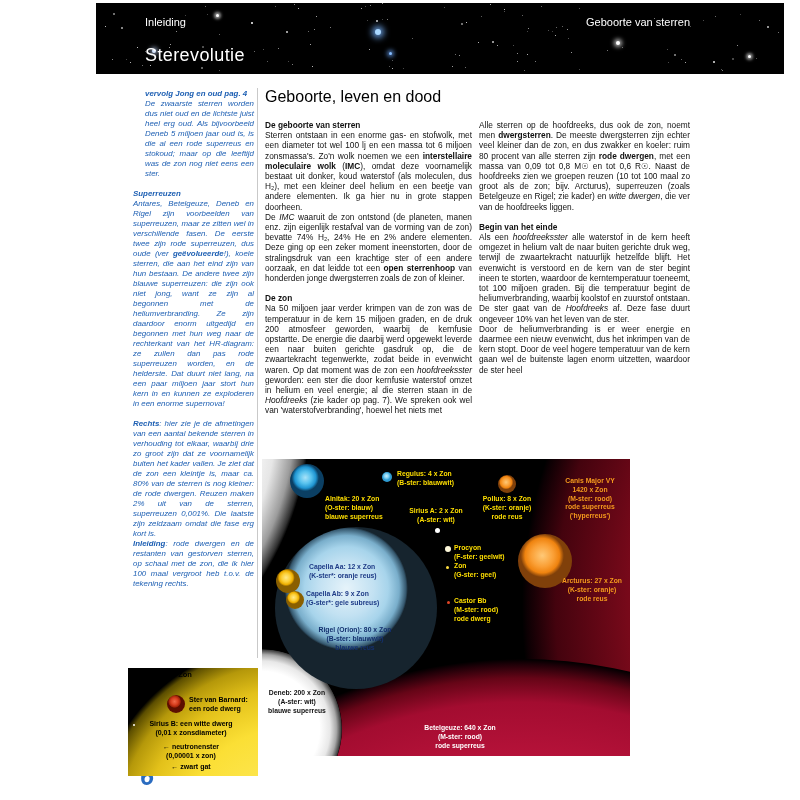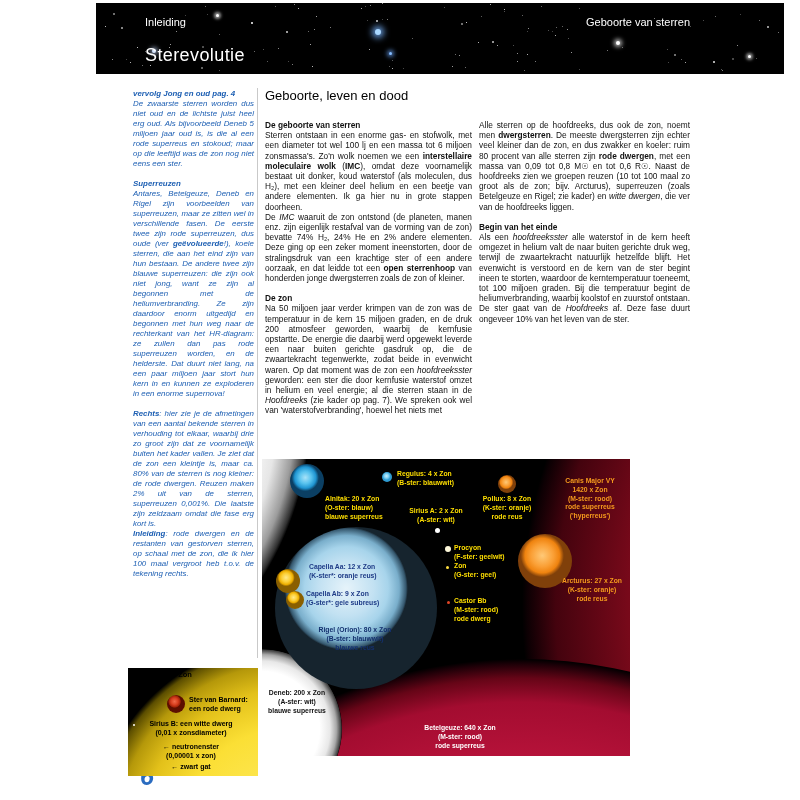--- a/index.html
+++ b/index.html
@@ -12,24 +12,24 @@
   .banner .b-star{position:absolute;border-radius:50%;background:#fff;}
   .banner-section{position:absolute;left:49px;top:13px;color:#fff;font-size:11px;z-index:5;}
   .banner-chapter{position:absolute;right:94px;top:13px;color:#fff;font-size:11px;z-index:5;}
   .banner-title{position:absolute;left:49px;top:42px;color:#fff;font-size:18px;letter-spacing:.4px;z-index:5;}
   
   .divider{position:absolute;left:257px;top:88px;width:1px;height:570px;background:#c9c9c9;}
   
   .sidebar{position:absolute;left:133px;top:89px;width:121px;color:#1d5fb3;font-style:italic;
            font-size:7.9px;line-height:10px;text-align:justify;}
   .sb-block{margin-top:10px;}
-  .sb-block:first-child{margin-top:0;}
+  .sb-block:first-child{margin-top:0;margin-left:12px;}
   .sb-h{font-weight:bold;}
   
-  .main-title{position:absolute;left:265px;top:88px;font-size:13px;color:#000;}
+  .main-title{position:absolute;left:265px;top:88px;font-size:16px;color:#000;}
   .col{position:absolute;top:120px;font-size:8.3px;line-height:10.2px;text-align:justify;color:#111;}
   #col1{left:265px;width:207px;}
   #col2{left:479px;width:211px;}
   .m-h{font-weight:bold;margin-top:10px;}
   .m-h:first-child{margin-top:0;}
   
   .size-diagram{position:absolute;left:262px;top:459px;width:368px;height:297px;background:#000;overflow:hidden;}
   .sd-giant{position:absolute;border-radius:50%;}
   #deneb-wedge{width:612px;height:612px;left:-564px;top:-351px;z-index:1;
     background:radial-gradient(closest-side circle,#fff 80%,#e6e6e6 89%,#9c9c9c 95%,#2e2e2e 99%,#000 100%);}
@@ -215,20 +215,21 @@
       <div class="m-h">De geboorte van sterren</div>
       <div class="m-p"><span>Sterren ontstaan in een enorme gas- en stofwolk, met een diameter tot wel 100 lj en een massa tot 6 miljoen zonsmassa's. Zo'n wolk noemen we een </span><span style="font-weight: bold;">interstellaire moleculaire wolk</span><span> (</span><span style="font-weight: bold;">IMC</span><span>), omdat deze voornamelijk bestaat uit donker, koud waterstof (als moleculen, dus H₂), met een kleiner deel helium en een beetje van andere elementen. Ik ga hier nu in grote stappen doorheen.</span></div>
       <div class="m-p"><span>De </span><span style="font-style: italic;">IMC</span><span> waaruit de zon ontstond (de planeten, manen enz. zijn eigenlijk restafval van de vorming van de zon) bevatte 74% H₂, 24% He en 2% andere elementen. Deze ging op een zeker moment ineenstorten, door de stralingsdruk van een krachtige ster of een andere oorzaak, en dat leidde tot een </span><span style="font-weight: bold;">open sterrenhoop</span><span> van honderden jonge dwergsterren zoals de zon of kleiner.</span></div>
       <div class="m-h">De zon</div>
       <div class="m-p"><span>Na 50 miljoen jaar verder krimpen van de zon was de temperatuur in de kern 15 miljoen graden, en de druk 200 atmosfeer geworden, waarbij de kernfusie opstartte. De energie die daarbij werd opgewekt leverde een naar buiten gerichte gasdruk op, die de zwaartekracht tegenwerkte, zodat beide in evenwicht waren. Op dat moment was de zon een </span><span style="font-style: italic;">hoofdreeksster</span><span> geworden: een ster die door kernfusie waterstof omzet in helium en veel energie; al die sterren staan in de </span><span style="font-style: italic;">Hoofdreeks</span><span> (zie kader op pag. 7). We spreken ook wel van 'waterstofverbranding', hoewel het niets met</span></div>
     </div>
   <div class="col" id="col2">
       <div class="m-p"><span>Alle sterren op de hoofdreeks, dus ook de zon, noemt men </span><span style="font-weight: bold;">dwergsterren</span><span>. De meeste dwergsterren zijn echter veel kleiner dan de zon, en dus zwakker en koeler: ruim 80 procent van alle sterren zijn </span><span style="font-weight: bold;">rode dwergen</span><span>, met een massa van 0,09 tot 0,8 M☉ en tot 0,6 R☉. Naast de hoofdreeks zien we groepen reuzen (10 tot 100 maal zo groot als de zon; bijv. Arcturus), superreuzen (zoals Betelgeuze en Rigel; zie kader) en </span><span style="font-style: italic;">witte dwergen</span><span>, die ver van de hoofdreeks liggen.</span></div>
       <div class="m-h">Begin van het einde</div>
       <div class="m-p"><span>Als een </span><span style="font-style: italic;">hoofdreeksster</span><span> alle waterstof in de kern heeft omgezet in helium valt de naar buiten gerichte druk weg, terwijl de zwaartekracht natuurlijk hetzelfde blijft. Het evenwicht is verstoord en de kern van de ster begint ineen te storten, waardoor de kerntemperatuur toeneemt, tot 100 miljoen graden. Bij die temperatuur begint de heliumverbranding, waarbij koolstof en zuurstof ontstaan. De ster gaat van de </span><span style="font-style: italic;">Hoofdreeks</span><span> af. Deze fase duurt ongeveer 10% van het leven van de ster.</span></div>
+      <div class="m-p"><span>Door de heliumverbranding is er weer energie en daarmee een nieuw evenwicht, dus het inkrimpen van de kern stopt. Door de veel hogere temperatuur van de kern gaan wel de buitenste lagen enorm uitzetten, waardoor de ster heel</span></div>
     </div>
 
   <div class="size-diagram">
     <div class="sd-giant" id="deneb-wedge"></div>
     <div class="sd-giant" id="cmv-shape"></div>
     <div class="sd-giant" id="betelgeuze-shape"></div>
     <div class="sd-giant" id="deneb-bump"></div>
   <div class="sd-label center" style="color: rgb(17, 17, 17); left: 35px; top: 230px;">
         <div>Deneb: 200 x Zon</div>
         <div>(A-ster: wit)</div>

